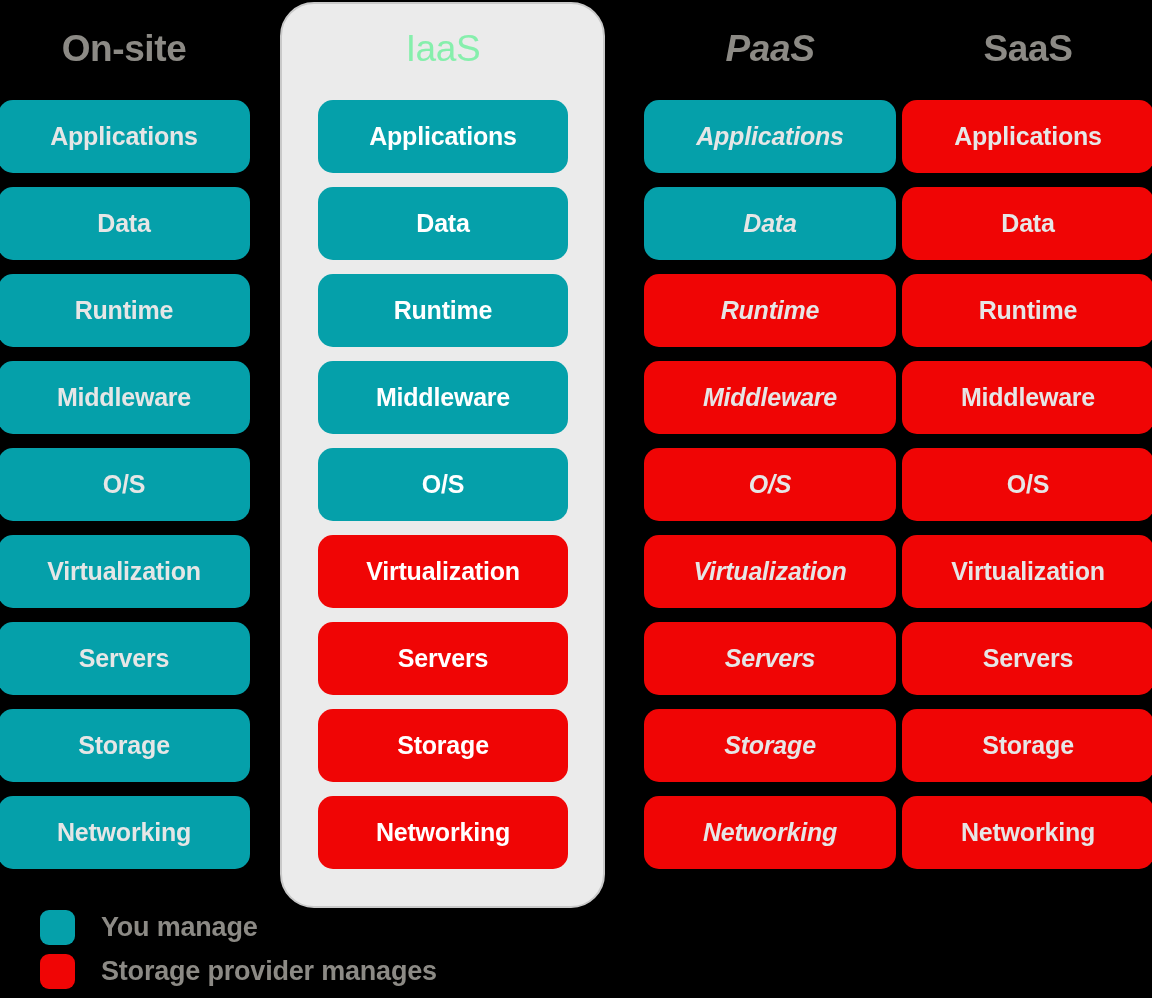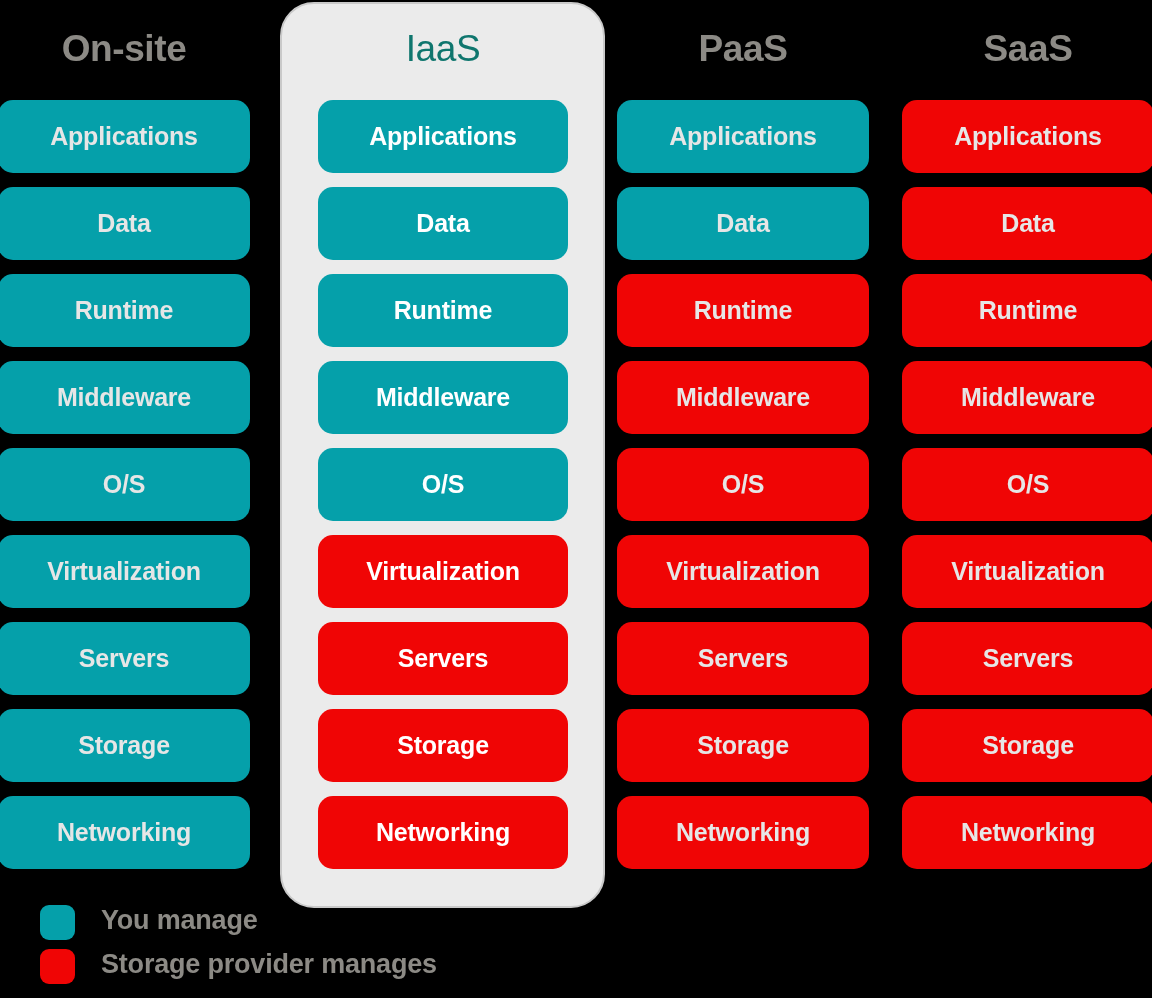--- a/index.html
+++ b/index.html
@@ -37,37 +37,37 @@
   }
 
   
   .column {
     position: absolute;
     top: 0;
     height: 998px;
   }
   .col-onsite   { left: -2px;  width: 252px; }
   .col-iaas     { left: 318px; width: 250px; }
-  .col-paas     { left: 617px; width: 252px; }
+  .col-paas     { left: 644px; width: 252px; font-style: italic; }
   .col-saas     { left: 902px; width: 252px; }
 
   .col-header {
     position: absolute;
     top: 28px;
     left: 0;
     width: 100%;
     text-align: center;
     font-size: 37px;
     font-weight: bold;
     letter-spacing: -0.4px;
     color: #8c8a85;
     white-space: nowrap;
   }
   .col-iaas .col-header {
-    color: #0f766e;
+    color: #86efac;
     font-weight: normal;
   }
 
   .pill-stack {
     position: absolute;
     top: 100px;
     left: 0;
     width: 100%;
   }
 
@@ -92,21 +92,21 @@
 
   
   .legend {
     position: absolute;
     left: 4px;
     top: 905px;
     width: 600px;
   }
   .legend-row {
     display: flex;
-    align-items: flex-start;
+    align-items: center;
     height: 44px;
     padding-left: 36px;
   }
   .legend-swatch {
     width: 35px;
     height: 35px;
     border-radius: 9px;
     flex: 0 0 auto;
   }
   .legend-swatch.teal { background: #05a0aa; }

